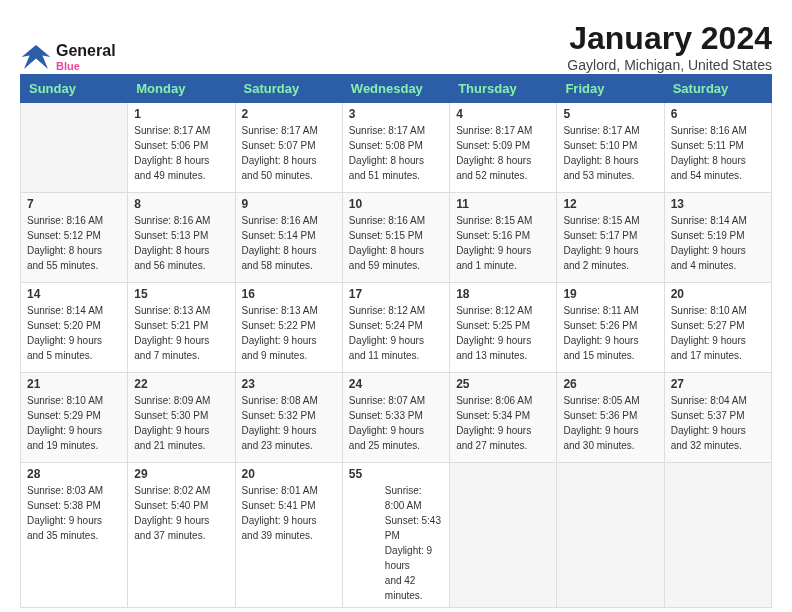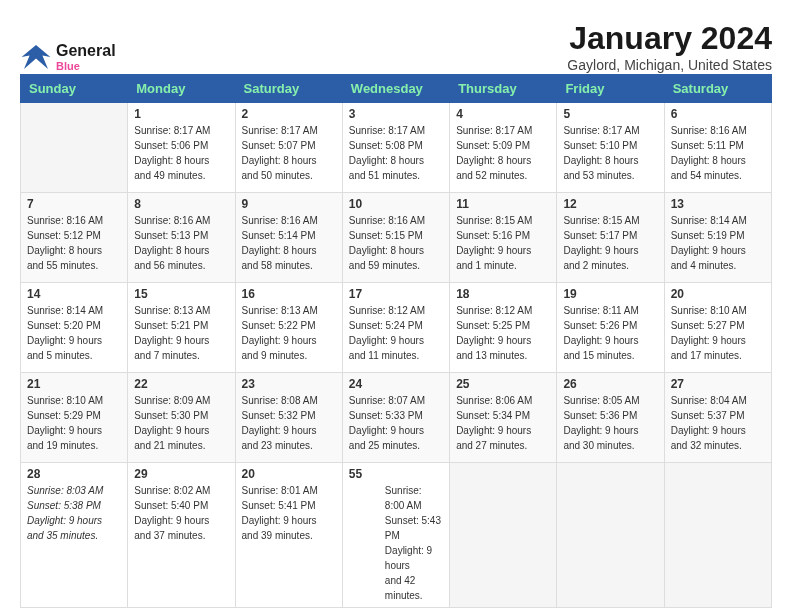--- a/index.html
+++ b/index.html
@@ -308,21 +308,21 @@
           <span class="day-number">27</span>
           <div class="day-info" style="white-space: pre-line;">Sunrise: 8:04 AM
 Sunset: 5:37 PM
 Daylight: 9 hours
 and 32 minutes.</div>
         </td>
       </tr>
       <tr class="week-row">
         <td>
           <span class="day-number">28</span>
-          <div class="day-info" style="white-space: pre-line; font-style: italic;">Sunrise: 8:03 AM
+          <div class="day-info" style="white-space: pre-line;">Sunrise: 8:03 AM
 Sunset: 5:38 PM
 Daylight: 9 hours
 and 35 minutes.</div>
         </td>
         <td>
           <span class="day-number">29</span>
           <div class="day-info" style="white-space: pre-line;">Sunrise: 8:02 AM
 Sunset: 5:40 PM
 Daylight: 9 hours
 and 37 minutes.</div>

